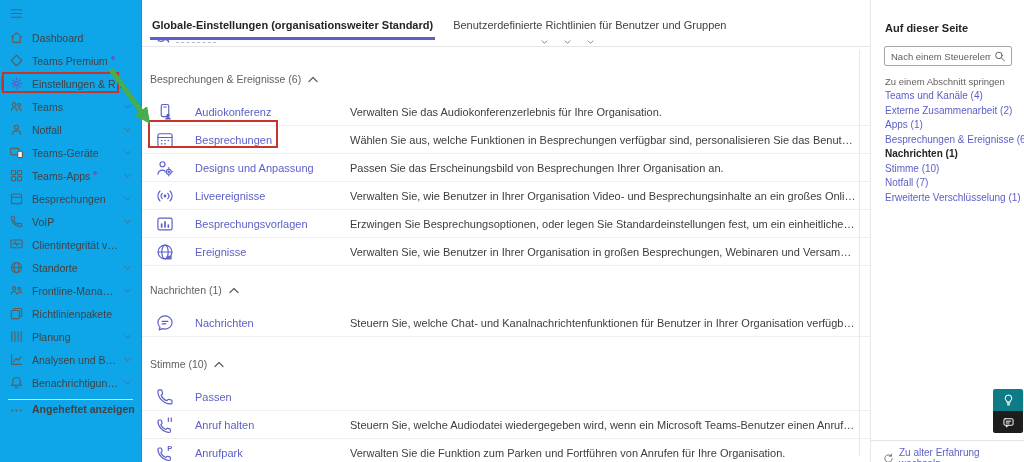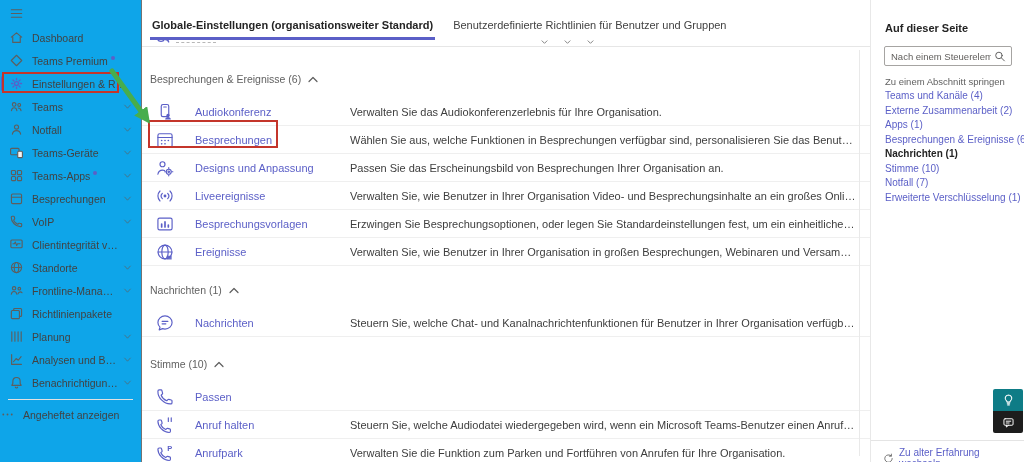--- a/index.html
+++ b/index.html
@@ -13,21 +13,21 @@
   .hamburger { height:26px; display:flex; align-items:center; padding-left:9px; cursor:pointer; }
   .nav-item { height:23px; display:flex; align-items:center; padding-left:9px; position:relative;
     font-size:10.5px; color:#424242; cursor:pointer; }
   .nav-item .nico { width:15px; height:15px; flex:0 0 15px; margin-right:8px; }
   .nav-item .nlabel { white-space:nowrap; overflow:hidden; text-overflow:ellipsis; max-width:86px; }
   .nav-item .dot { width:4px; height:4px; border-radius:50%; background:#5b5fc7; margin:-6px 0 0 3px; }
   .nav-item .chev { position:absolute; right:9px; top:7px; }
   .nav-item.selected::before { content:""; position:absolute; left:1px; top:4px; width:3px; height:15px;
     background:#5b5fc7; border-radius:2px; }
   .sb-divider { height:1px; background:#e1e1e1; margin:5px 8px 3px 8px; }
-  .pinned { height:23px; display:flex; align-items:center; font-size:10.5px; color:#424242; cursor:pointer; }
+  .pinned { height:23px; display:flex; padding-left:9px; font-size:10.5px; color:#424242; cursor:pointer;font-weight:bold; }
   .pinned .nico { width:15px; height:15px; margin-right:8px; }
 
   .ic { stroke:#5e5e5e; fill:none; stroke-width:1.2; stroke-linecap:round; stroke-linejoin:round; }
   .ic-p { stroke:#5b5fc7; fill:none; stroke-width:1.4; stroke-linecap:round; stroke-linejoin:round; }
   .fil-p { fill:#5b5fc7; stroke:none; }
   .fil-g { fill:#5e5e5e; stroke:none; }
 
   
   .main { position:absolute; left:142px; top:0; width:728px; height:462px; background:#fff; }
   .tabs { height:40px; display:flex; align-items:flex-end; padding-left:8px; gap:16px; }

